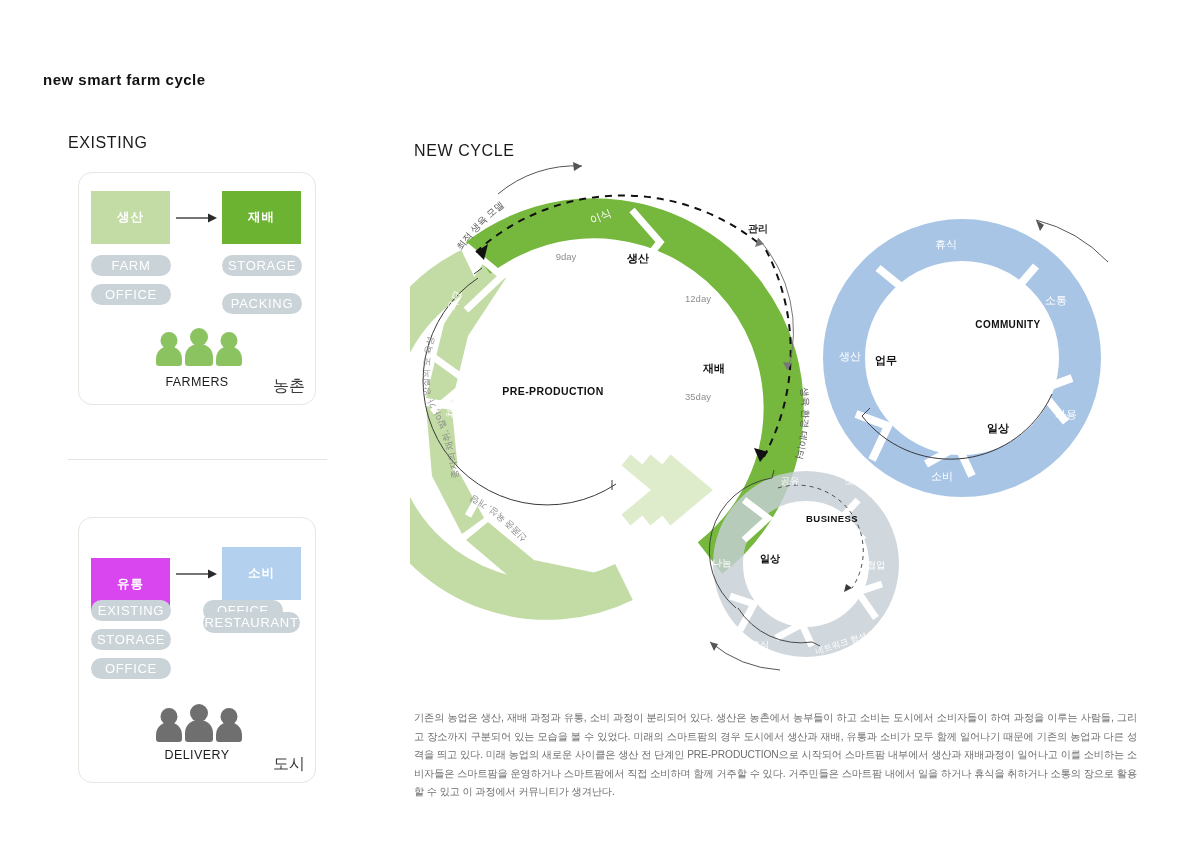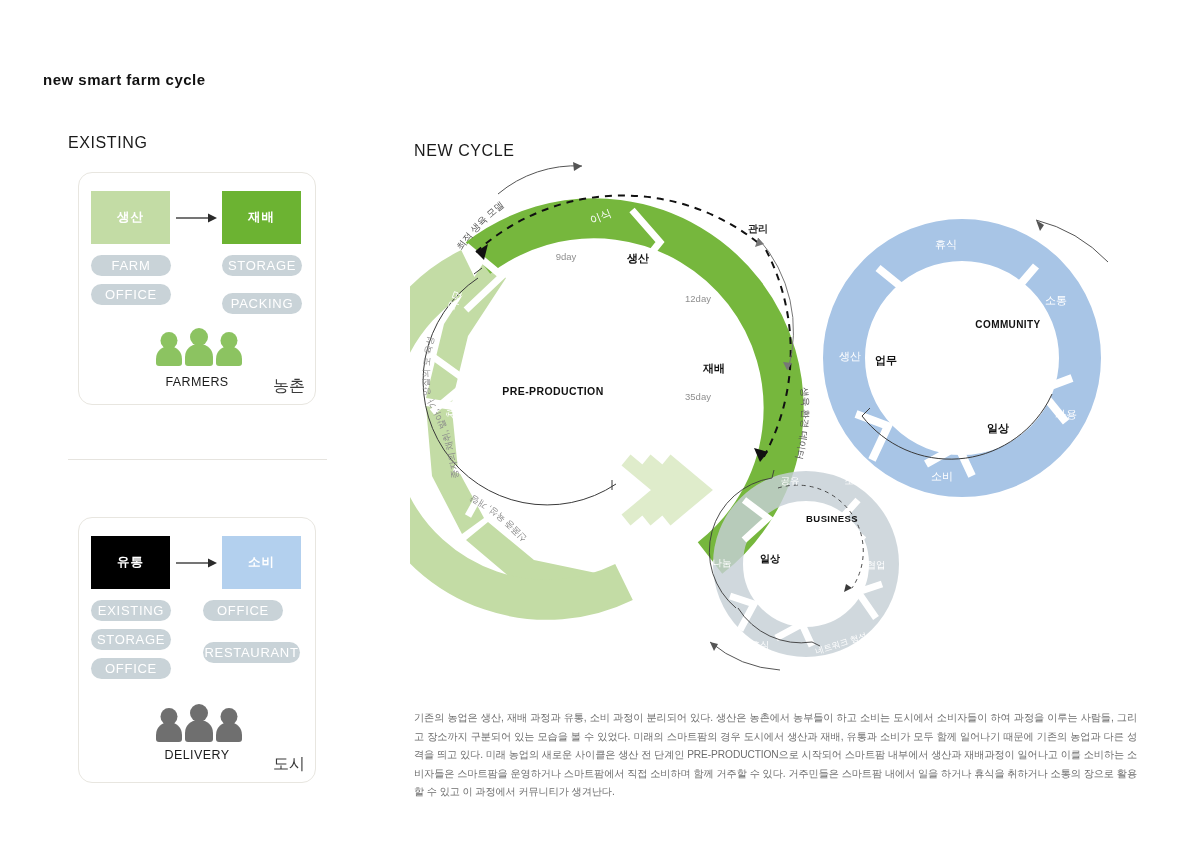--- a/index.html
+++ b/index.html
@@ -120,35 +120,35 @@
         </div>
     </div>
     <div class="caption" style="top:202px;">FARMERS</div>
     <div class="corner-tag">농촌</div>
   </div>
 
   <div class="divider"></div>
 
   <div class="card" id="card-city">
     <div class="blockrow" style="left:12px;top:18px;">
-      <div class="blk" style="background:#000000;">유통</div>
+      <div class="blk" style="background:#d946ef;margin-top:22px;">유통</div>
       <div class="blk-arrow">
         <svg class="arrow-svg" width="44" height="12" viewBox="0 0 44 12" aria-hidden="true">
           <line x1="2" y1="6" x2="34" y2="6" stroke="#2b2b2b" stroke-width="1.3"></line>
           <polygon points="34,1.5 43,6 34,10.5" fill="#2b2b2b"></polygon>
         </svg>
       </div>
       <div class="blk" style="background:#b3d0ee;">소비</div>
     </div>
 
     <div class="pill" style="left:12px;top:82px;">EXISTING</div>
     <div class="pill" style="left:12px;top:111px;">STORAGE</div>
     <div class="pill" style="left:12px;top:140px;">OFFICE</div>
     <div class="pill" style="left:124px;top:82px;">OFFICE</div>
-    <div class="pill wide" style="left:124px;top:124px;width:97px;">RESTAURANT</div>
+    <div class="pill wide" style="left:124px;top:94px;width:97px;">RESTAURANT</div>
 
     <div class="people" style="left:76px;top:186px;">
       <div class="person">
           <div class="head" style="background:#6f6f6f;"></div>
           <div class="body" style="background:#6f6f6f;"></div>
         </div>
       <div class="person mid">
           <div class="head" style="background:#6f6f6f;"></div>
           <div class="body" style="background:#6f6f6f;"></div>
         </div>

